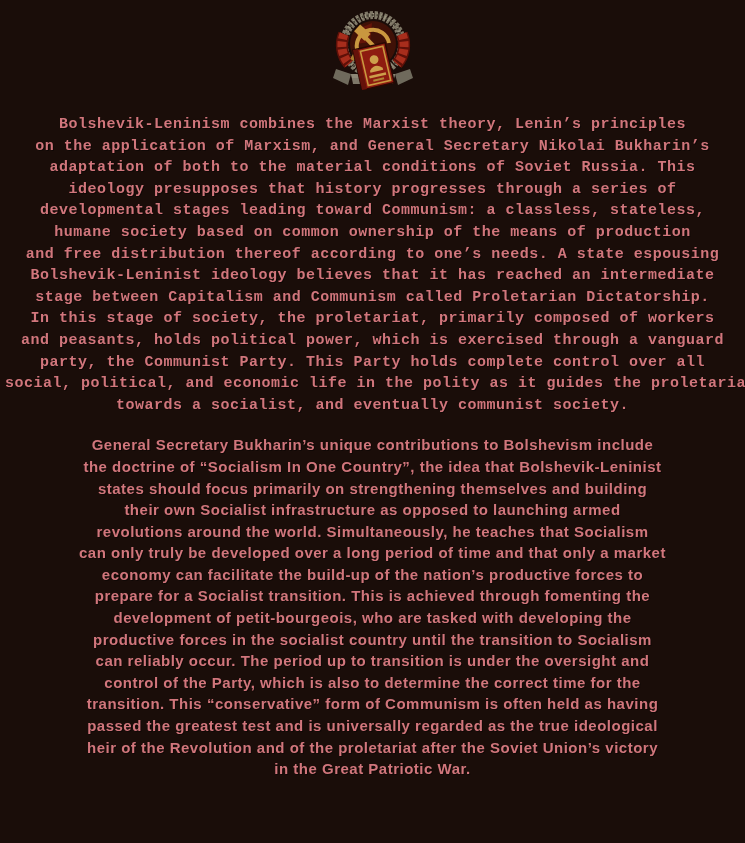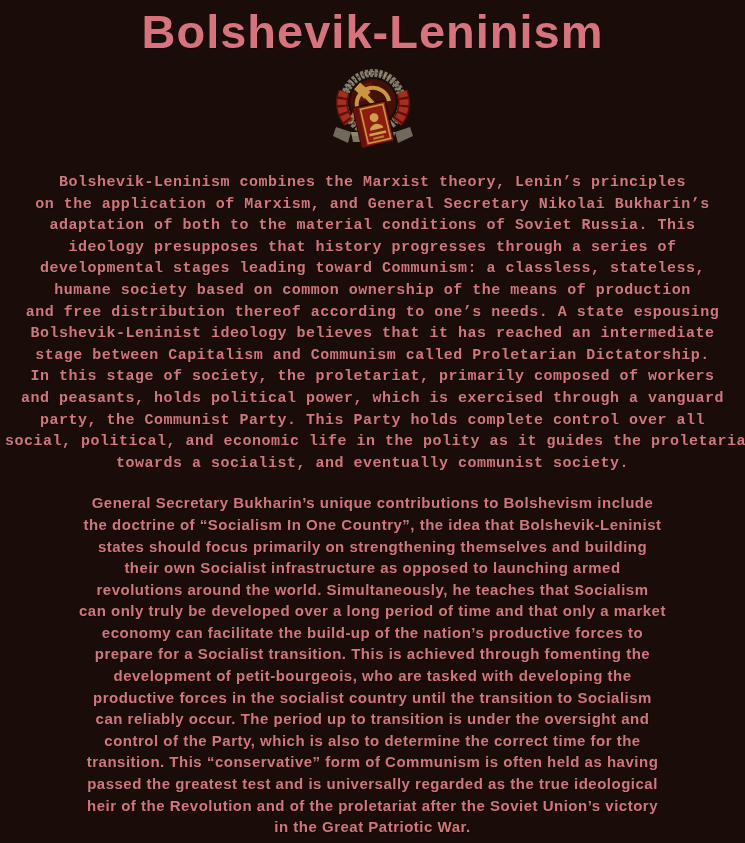--- a/index.html
+++ b/index.html
@@ -53,21 +53,20 @@
     text-shadow: 1px 1px 0 rgba(0,0,0,0.4);
   }
   .para-1 { margin-top: 24px; font-family: Liberation Mono, monospace; }
   .para-2 { margin-top: 18px; }
 </style>
 </head>
 <body>
 
 <div class="page">
 
-  <h1 class="page-title">Bolshevik-Leninism</h1>
 
   <div class="emblem-wrap">
     <svg viewBox="0 0 94 82" aria-hidden="true">
 
       <circle cx="47" cy="36" r="29" fill="none" stroke="#7e7766" stroke-width="8" stroke-dasharray="3 1.6"></circle>
       <circle cx="47" cy="36" r="29" fill="none" stroke="#9a937f" stroke-width="4" stroke-dasharray="1.5 2.5"></circle>
       <circle cx="47" cy="36" r="29" fill="none" stroke="#4a4538" stroke-width="2.2" stroke-dasharray="2 3"></circle>
 
       <circle cx="47" cy="36" r="23" fill="#401107"></circle>
       <path d="M32,21 L46,15 L44,34 L30,36 Z" fill="#651509"></path>

